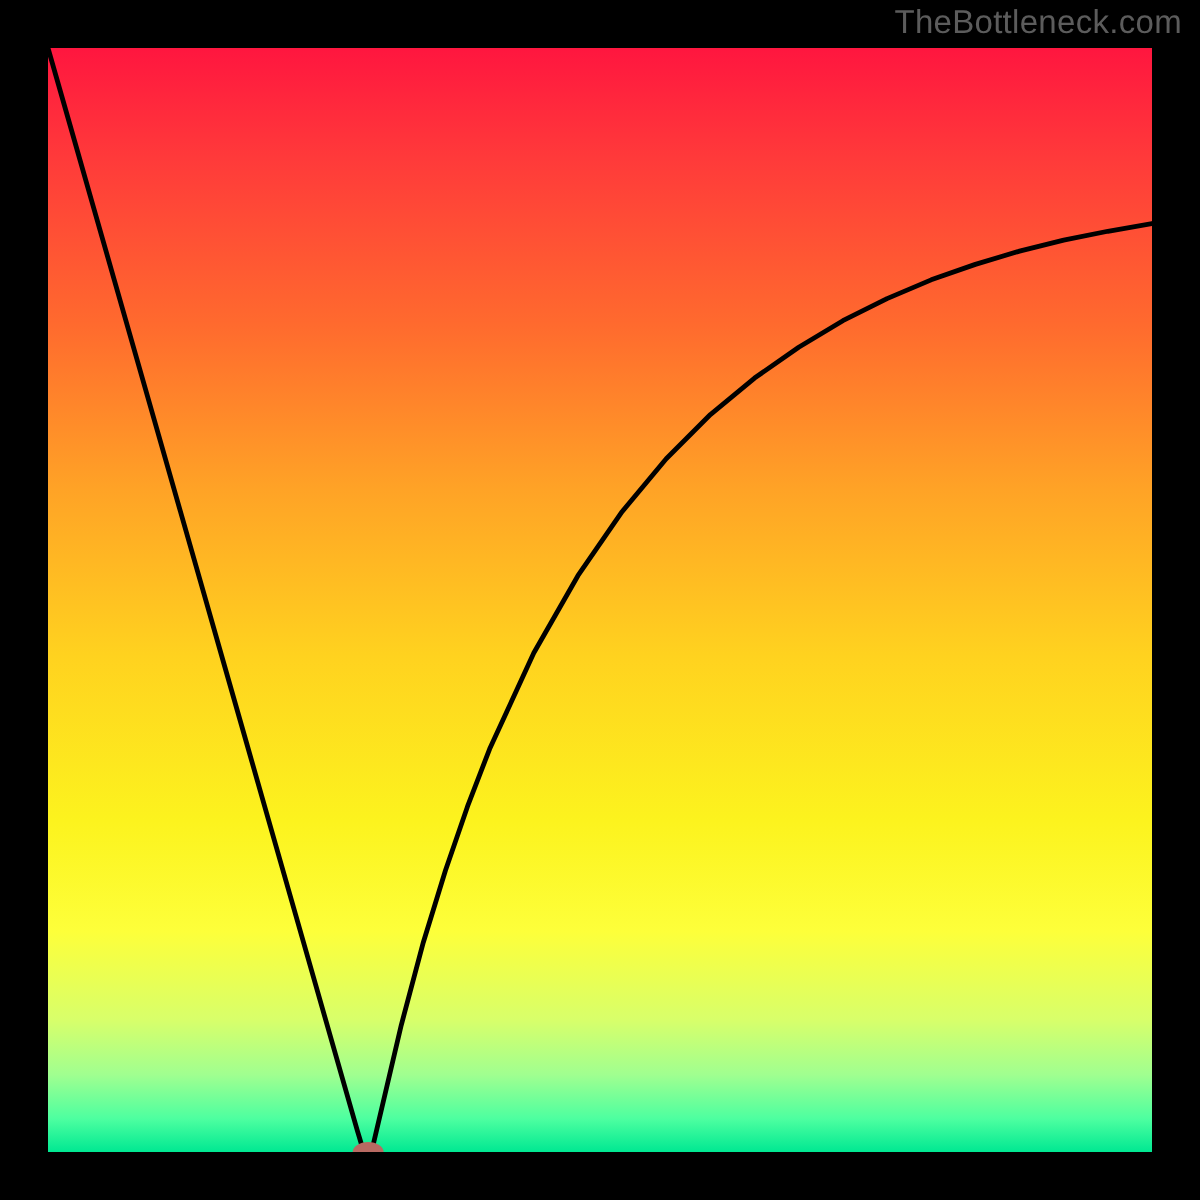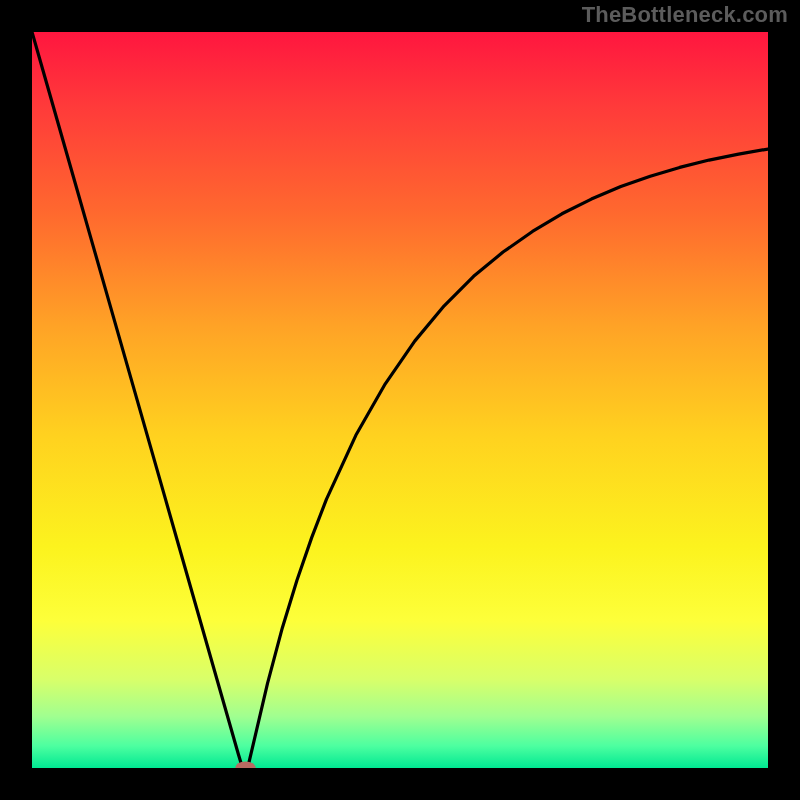--- a/index.html
+++ b/index.html
@@ -16,21 +16,21 @@
     left: 0; top: 0;
     width: 800px; height: 800px;
     background: #000;
   }
   .watermark {
     position: absolute;
     top: 2px;
     right: 12px;
     color: #5c5c5c;
     font-size: 22px;
-    font-weight: 700;
+    font-weight: 400;
     letter-spacing: 0.2px;
     user-select: none;
   }
   svg.plot {
     position: absolute;
     left: 32px;
     top: 32px;
     width: 736px;
     height: 736px;
     display: block;

